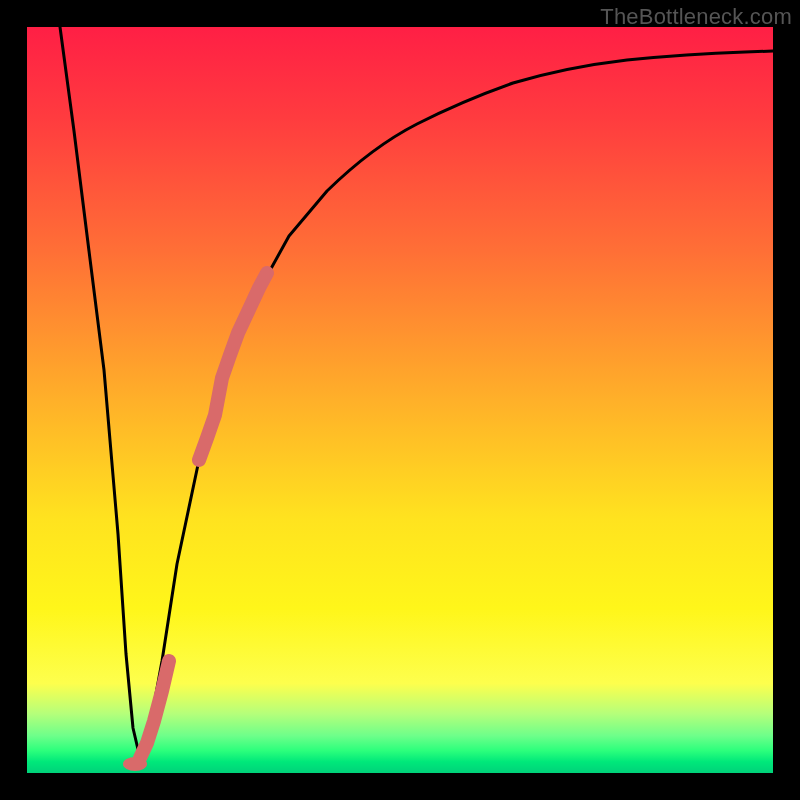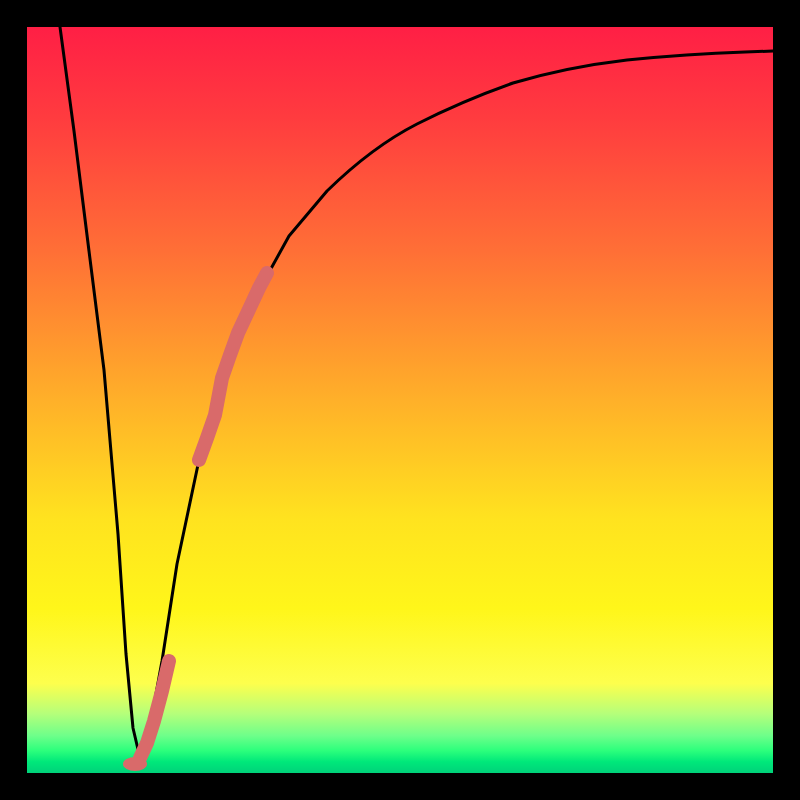--- a/index.html
+++ b/index.html
@@ -105,13 +105,14 @@
                L 120 716
                L 127 694
                L 135 664
                L 142 634" fill="none" stroke="#d96a6a" stroke-width="14" stroke-linecap="round"></path>
 
       <ellipse cx="108" cy="737" rx="12" ry="7" fill="#d96a6a"></ellipse>
     </svg>
 
   </div>
 
+  <div class="watermark">TheBottleneck.com</div>
 </div>
 
 </body></html>

